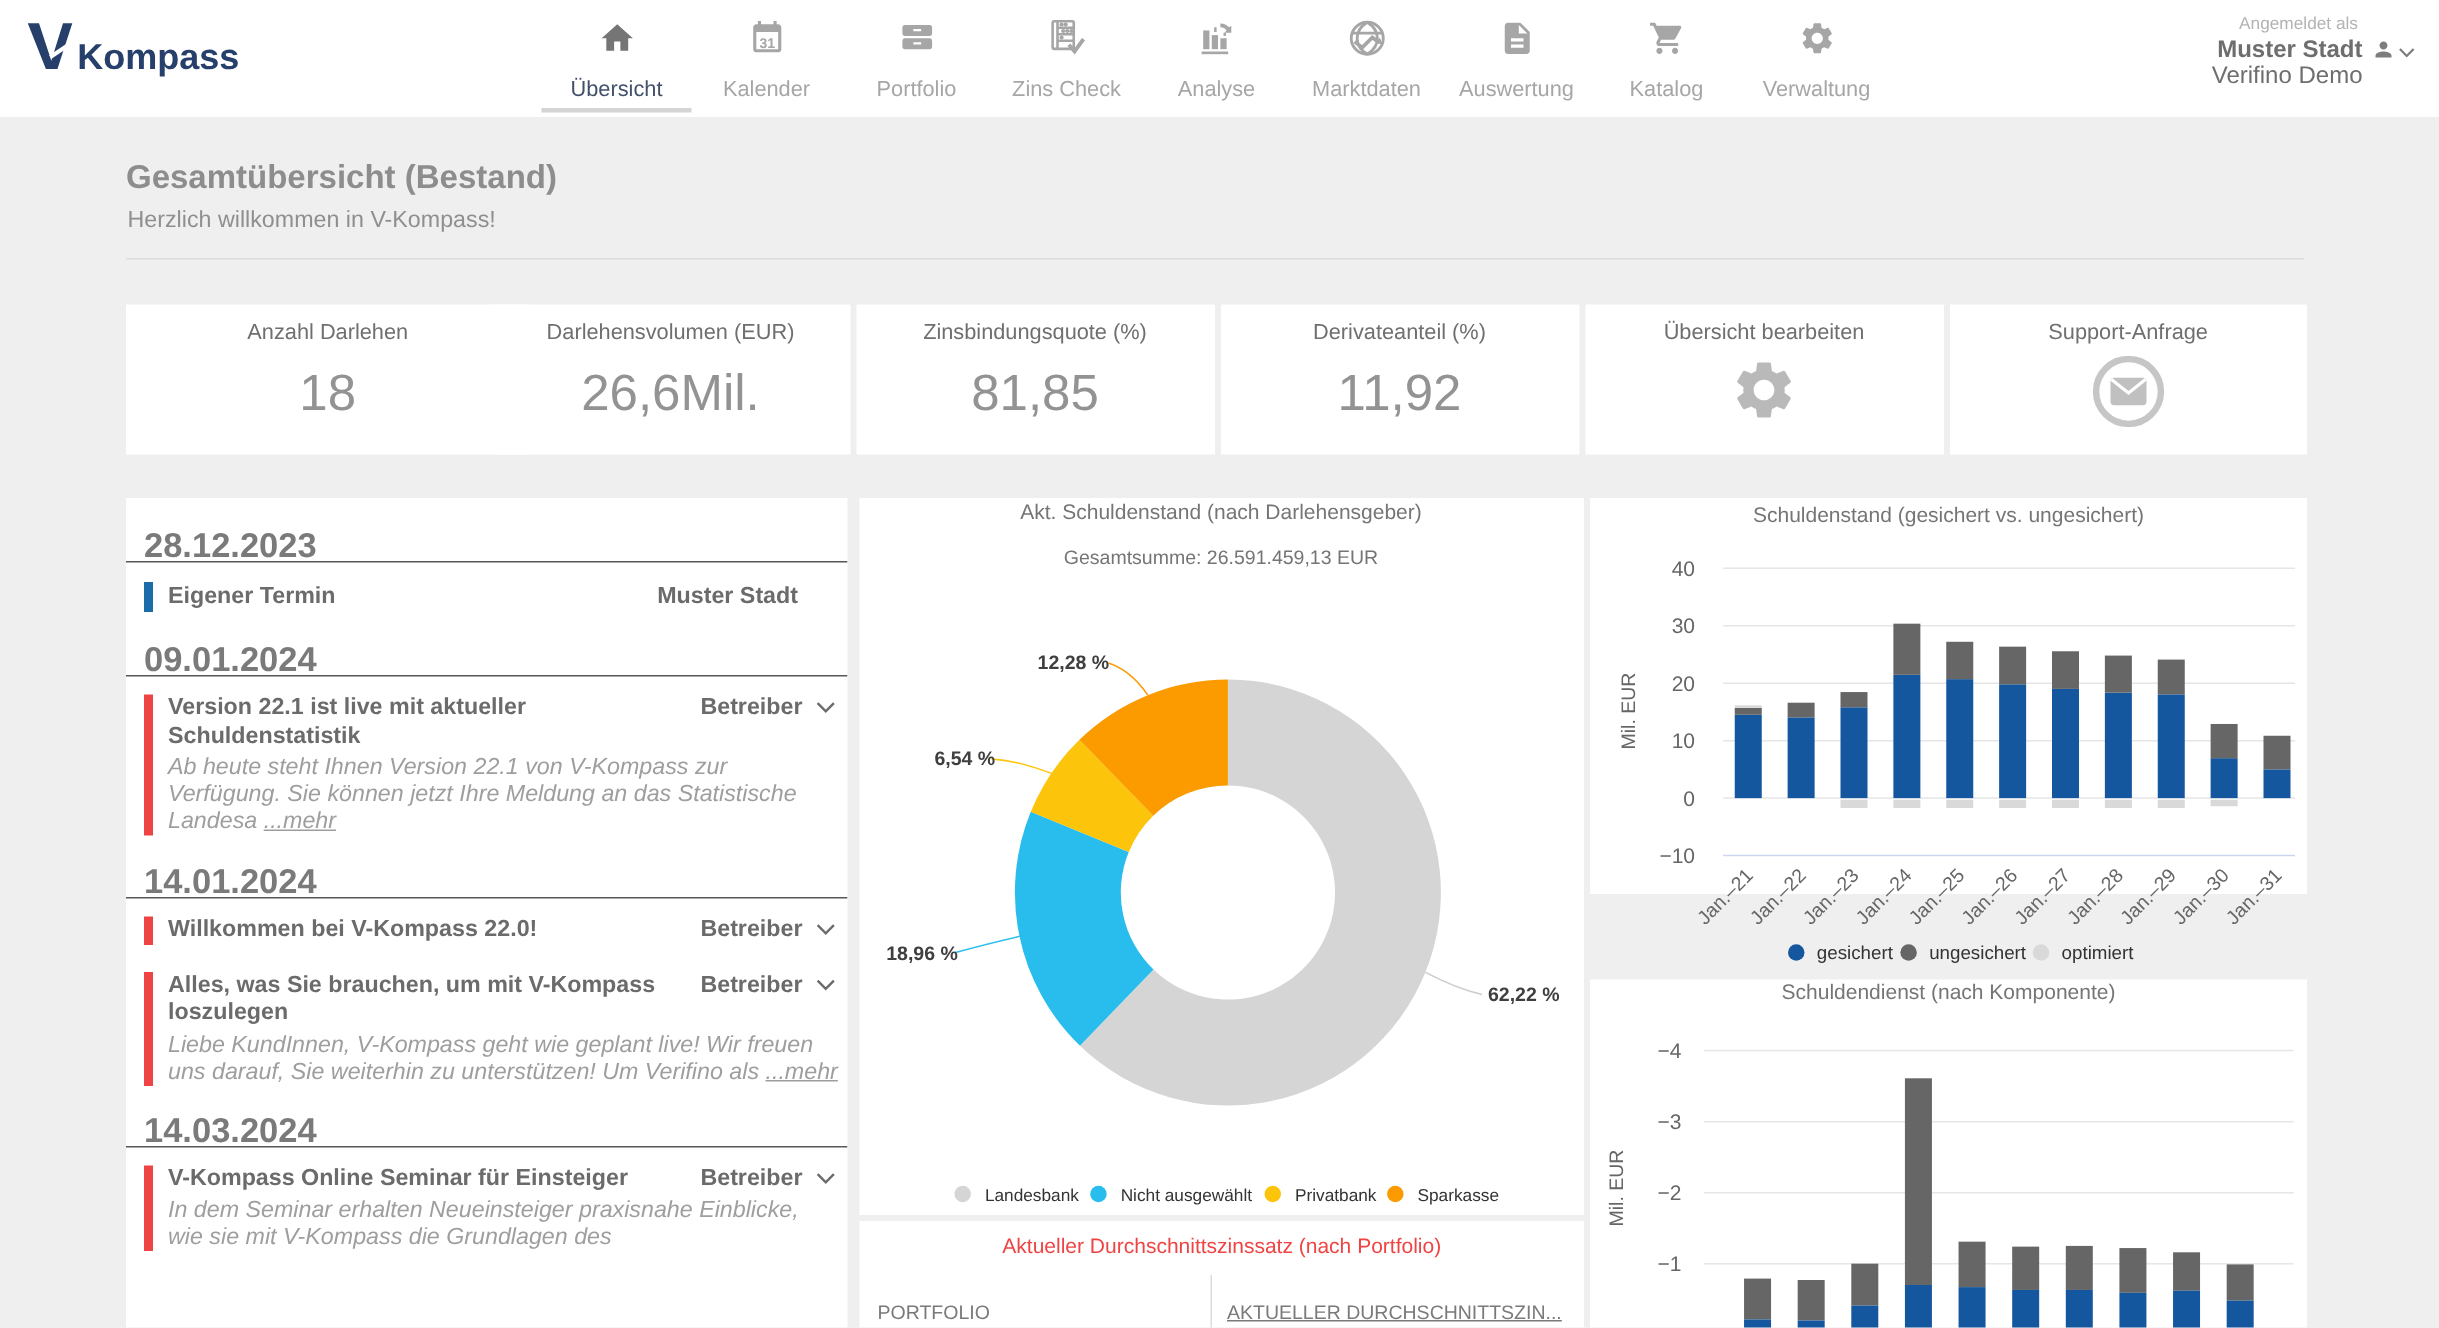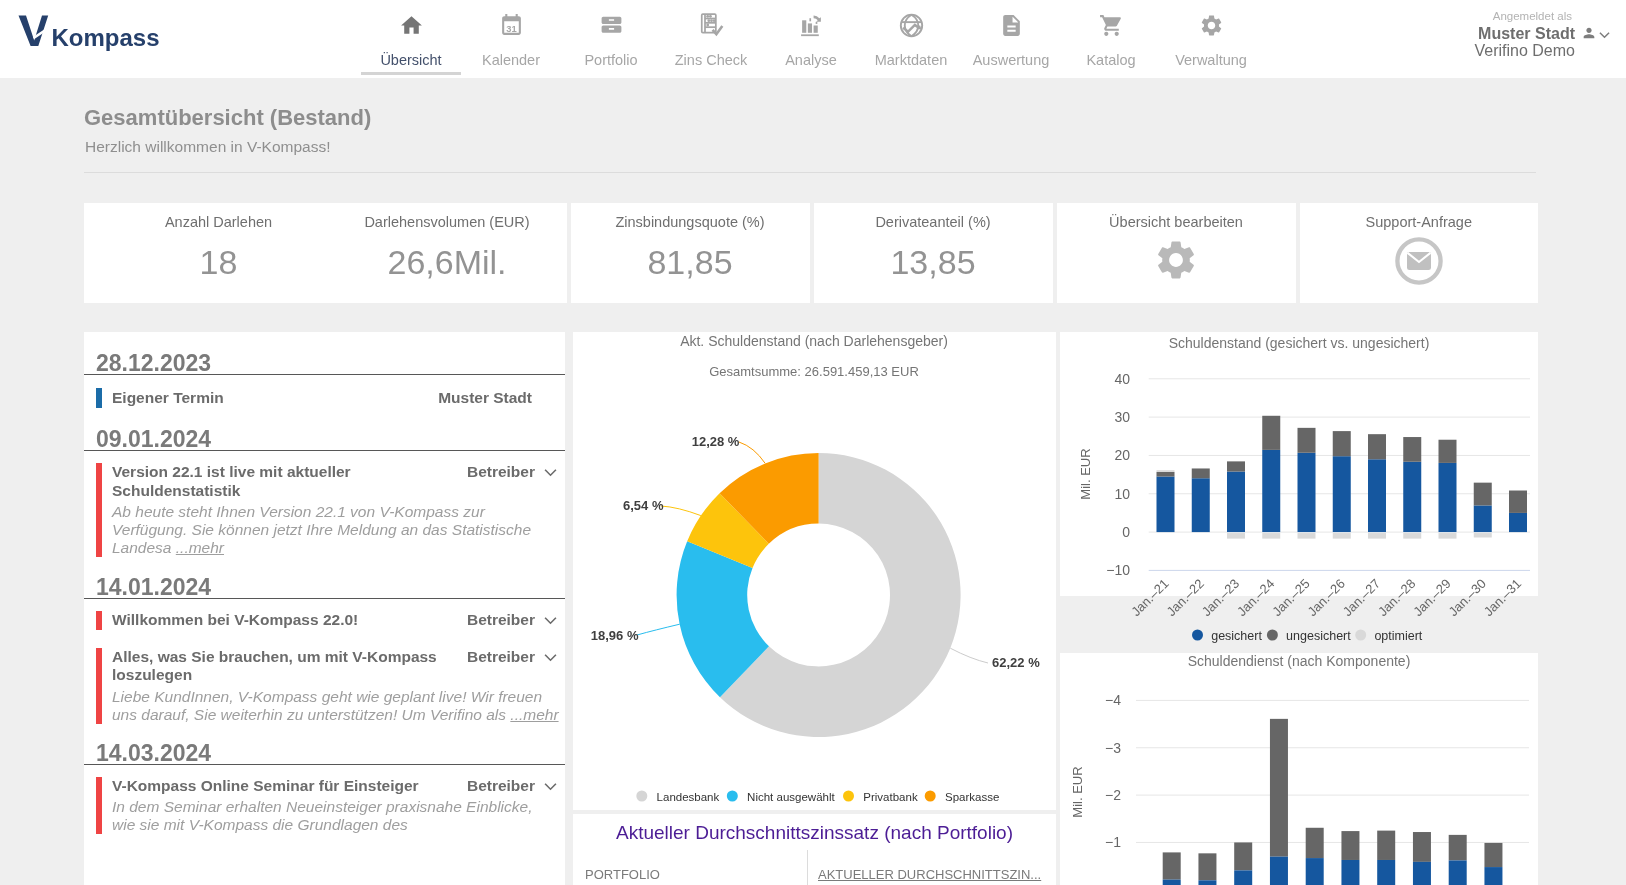--- a/index.html
+++ b/index.html
@@ -164,21 +164,21 @@
 <div class="card" style="left:327.5px;width:239px;">
     <div class="t">Darlehensvolumen (EUR)</div>
     <div class="v">26,6Mil.</div>
   </div>
 <div class="card" style="left:570.5px;width:239px;">
     <div class="t">Zinsbindungsquote (%)</div>
     <div class="v">81,85</div>
   </div>
 <div class="card" style="left:813.5px;width:239px;">
     <div class="t">Derivateanteil (%)</div>
-    <div class="v">13,85</div>
+    <div class="v">11,92</div>
   </div>
 <div class="card" style="left:1056.5px;width:239px;"><div class="t">Übersicht bearbeiten</div>
   <svg style="margin-top:6px" width="46" height="46" viewBox="0 0 24 24">
       <path fill="#b9b9b9" d="M19.14 12.94c.04-.3.06-.61.06-.94 0-.32-.02-.64-.07-.94l2.03-1.58c.18-.14.23-.41.12-.61l-1.92-3.32c-.12-.22-.37-.29-.59-.22l-2.39.96c-.5-.38-1.03-.7-1.62-.94l-.36-2.54c-.04-.24-.24-.41-.48-.41h-3.84c-.24 0-.43.17-.47.41l-.36 2.54c-.59.24-1.13.57-1.62.94l-2.39-.96c-.22-.08-.47 0-.59.22L2.74 8.87c-.12.21-.08.47.12.61l2.03 1.58c-.05.3-.09.63-.09.94s.02.64.07.94l-2.03 1.58c-.18.14-.23.41-.12.61l1.92 3.32c.12.22.37.29.59.22l2.39-.96c.5.38 1.03.7 1.62.94l.36 2.54c.05.24.24.41.48.41h3.84c.24 0 .44-.17.47-.41l.36-2.54c.59-.24 1.13-.56 1.62-.94l2.39.96c.22.08.47 0 .59-.22l1.92-3.32c.12-.22.07-.47-.12-.61l-2.01-1.58zM12 15.6c-1.98 0-3.6-1.62-3.6-3.6s1.62-3.6 3.6-3.6 3.6 1.62 3.6 3.6-1.62 3.6-3.6 3.6z"></path>
     </svg>
 </div>
 <div class="card" style="left:1299.5px;width:238.5px;"><div class="t">Support-Anfrage</div>
   <svg style="margin-top:6px" width="48" height="48" viewBox="0 0 50 50">
     <circle cx="25" cy="25" r="22.5" fill="none" stroke="#c6c6c6" stroke-width="4.5"></circle>
     <rect x="12.5" y="15.5" width="25" height="19" rx="2.5" fill="#c0c0c0"></rect>
@@ -267,21 +267,21 @@
         <text x="174.10000000000002" y="468.5" font-size="11.5" fill="#333">Nicht ausgewählt</text>
         <circle cx="275.5" cy="464" r="5.5" fill="#fdc40c"></circle>
         <text x="290.3" y="468.5" font-size="11.5" fill="#333">Privatbank</text>
         <circle cx="357.2" cy="464" r="5.5" fill="#fb9b00"></circle>
         <text x="372" y="468.5" font-size="11.5" fill="#333">Sparkasse</text>
       </g>
   </svg>
 </div>
 
 <div class="panel" style="left:573px;top:814px;width:483px;height:71px;">
-  <div style="text-align:center;font-size:19px;color:#4c1d95;margin-top:8px;">Aktueller Durchschnittszinssatz (nach Portfolio)</div>
+  <div style="text-align:center;font-size:14px;color:#ef4444;margin-top:8px;">Aktueller Durchschnittszinssatz (nach Portfolio)</div>
   <div style="position:absolute;left:234px;top:36px;bottom:0;width:1px;background:#dcdcdc;"></div>
   <div style="position:absolute;left:12px;top:53px;font-size:13px;color:#7a7a7a;">PORTFOLIO</div>
   <div style="position:absolute;left:245px;top:53px;font-size:13px;color:#7a7a7a;text-decoration:underline;">AKTUELLER DURCHSCHNITTSZIN...</div>
 </div>
 
 <div class="panel" style="left:1060px;top:332px;width:478px;height:264px;">
   <svg width="478" height="316" viewBox="0 0 478 316" id="c1">
       <text x="239" y="16" text-anchor="middle" font-size="14" fill="#757575">Schuldenstand (gesichert vs. ungesichert)</text>
       <line x1="88.7" y1="46.8" x2="470" y2="46.8" stroke="#e6e6e6" stroke-width="1"></line>
       <text x="70" y="51.8" text-anchor="end" font-size="14" fill="#666">40</text>

